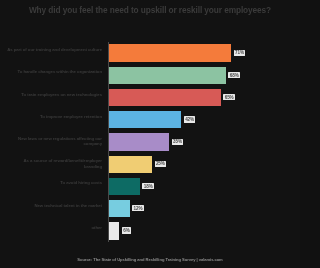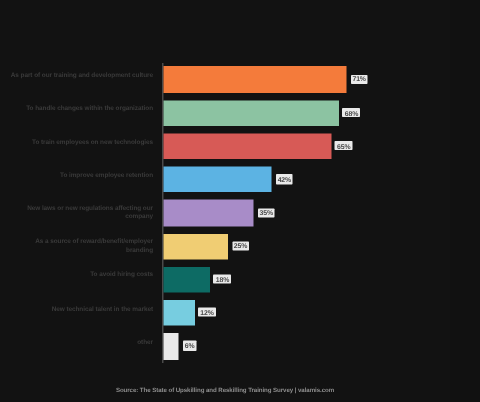--- a/index.html
+++ b/index.html
@@ -93,20 +93,21 @@
     color: #8e8e8e;
     letter-spacing: -0.05px;
   }
   .footer-src { color: #8e8e8e; }
 </style>
 </head>
 <body>
 
 <div id="chart-root">
 
+  <div class="chart-title">Why did you feel the need to upskill or reskill your employees?</div>
 
   <div class="plot-area">
     <div class="axis-line"></div>
     <div id="bars-host">
         <div class="row" style="top: 0px;">
           <div class="cat-label" style="top: 5.11111px;">As part of our training and development culture</div>
           <div class="bar" style="top: 2.44444px; height: 17.3333px; width: 122.12px; background: rgb(244, 123, 59);"></div>
           <div class="bar-value" style="left: 233.62px; top: 7.71111px;">71%</div>
         </div>
         <div class="row" style="top: 0px;">

